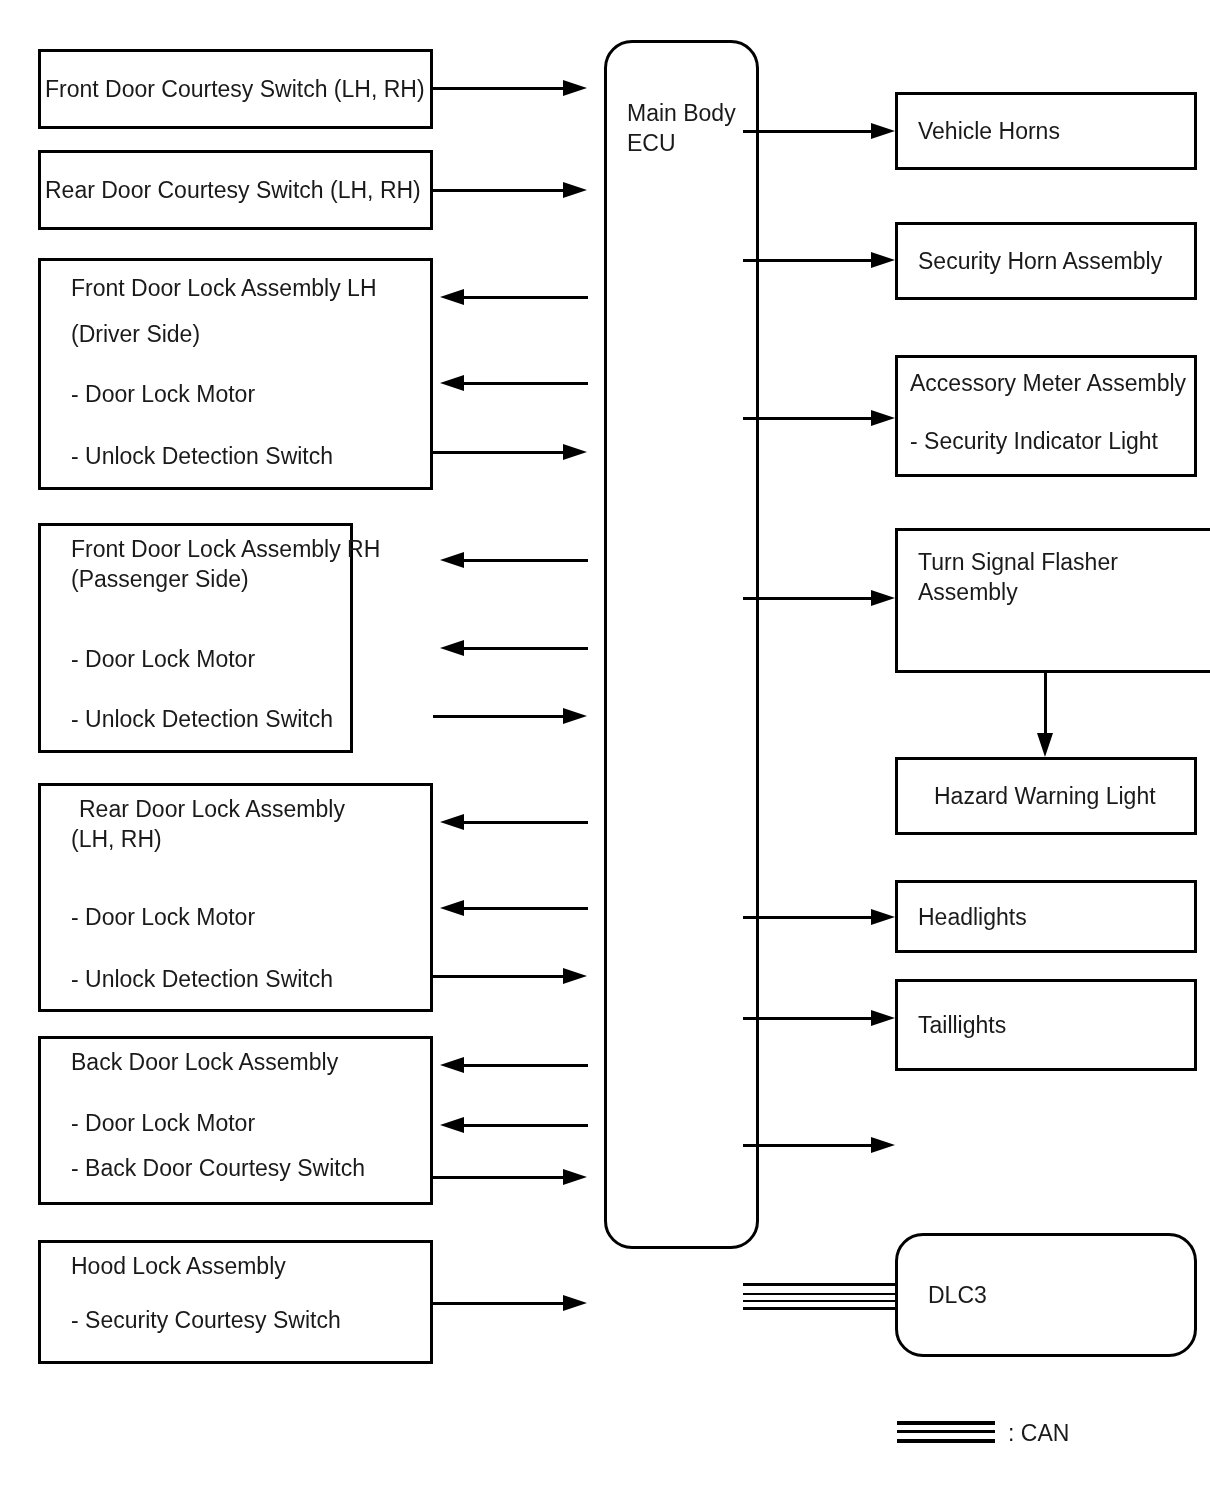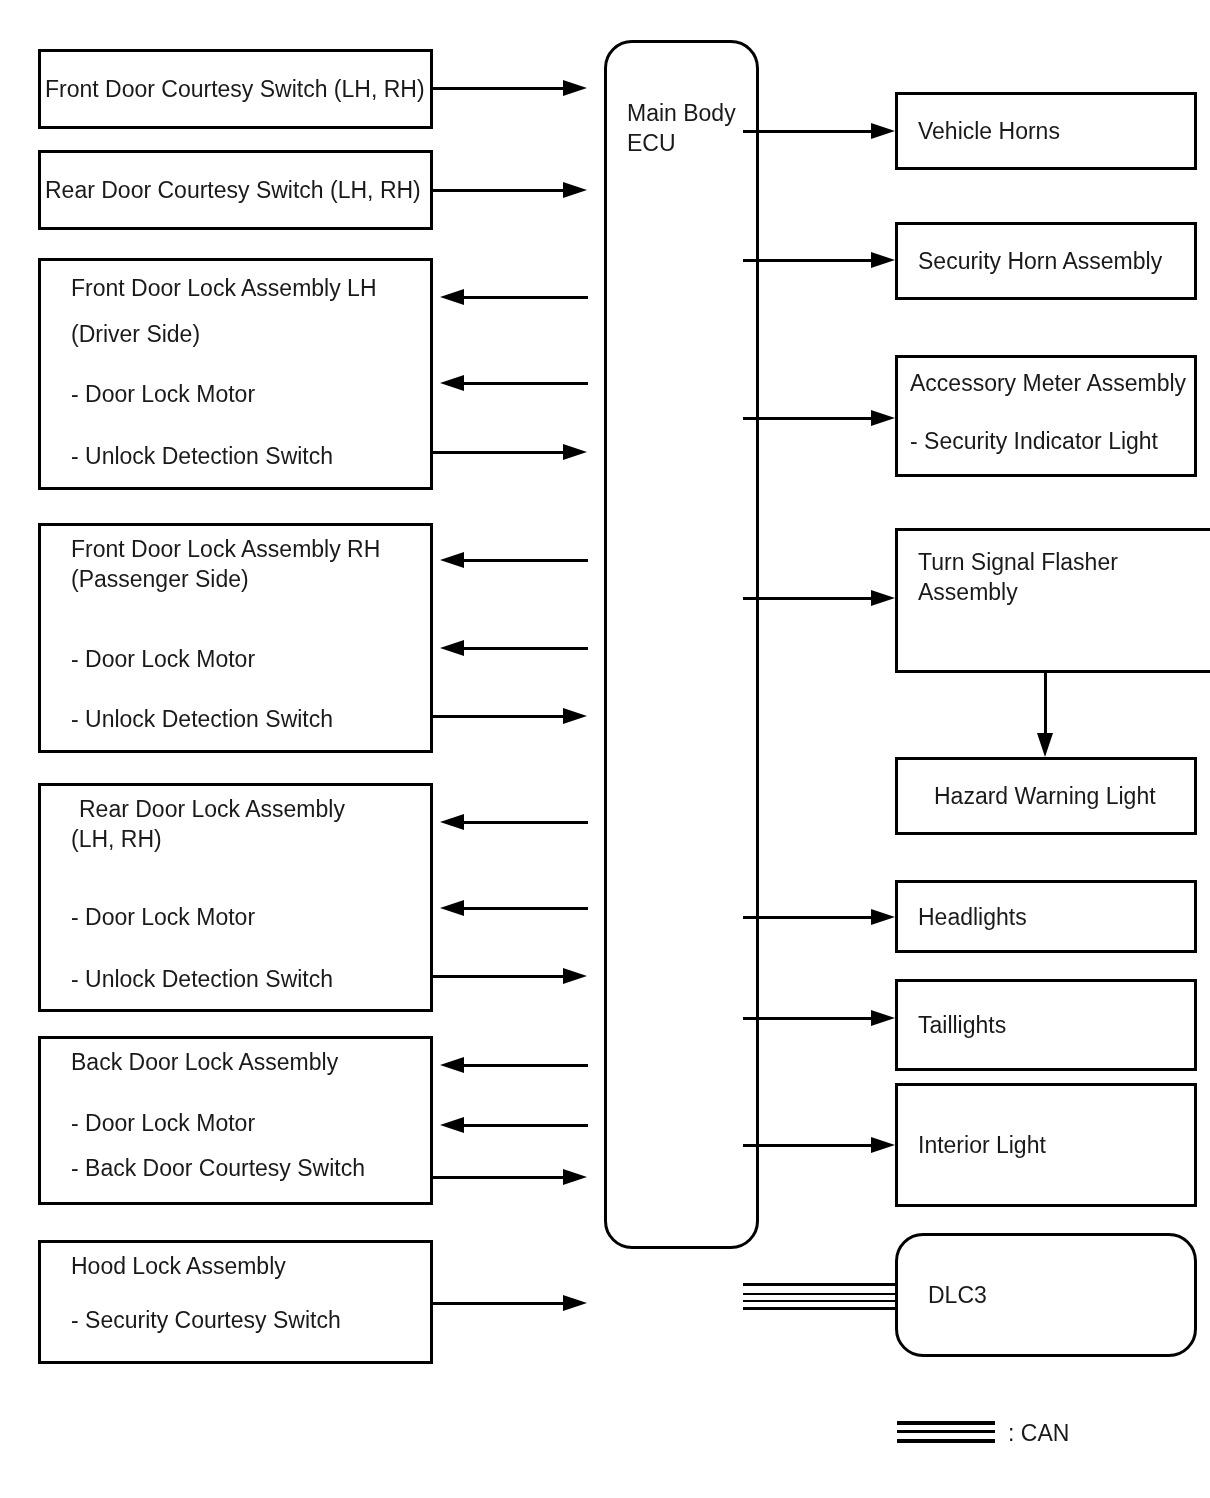--- a/index.html
+++ b/index.html
@@ -48,21 +48,21 @@
     <span class="nowrap">Rear Door Courtesy Switch (LH, RH)</span>
   </div>
 
   <div class="box" style="left:38px;top:258px;width:395px;height:232px;">
     <span class="abs" style="left:30px;top:12px;">Front Door Lock Assembly LH</span>
     <span class="abs" style="left:30px;top:26px;margin-top:32px;">(Driver Side)</span>
     <span class="abs" style="left:30px;top:118px;">- Door Lock Motor</span>
     <span class="abs" style="left:30px;top:180px;">- Unlock Detection Switch</span>
   </div>
 
-  <div class="box" style="left:38px;top:523px;width:395px;height:230px;">
+  <div class="box" style="left:38px;top:523px;width:315px;height:230px;">
     <span class="abs" style="left:30px;top:8px;">Front Door Lock Assembly RH</span>
     <span class="abs" style="left:30px;top:38px;">(Passenger Side)</span>
     <span class="abs" style="left:30px;top:118px;">- Door Lock Motor</span>
     <span class="abs" style="left:30px;top:178px;">- Unlock Detection Switch</span>
   </div>
 
   <div class="box" style="left:38px;top:783px;width:395px;height:229px;">
     <span class="abs" style="left:38px;top:8px;">Rear Door Lock Assembly</span>
     <span class="abs" style="left:30px;top:38px;">(LH, RH)</span>
     <span class="abs" style="left:30px;top:116px;">- Door Lock Motor</span>
@@ -110,23 +110,20 @@
   </div>
 
   <div class="box vcenter" style="left:895px;top:880px;width:302px;height:73px;padding-left:20px;">
     <span class="nowrap">Headlights</span>
   </div>
 
   <div class="box vcenter" style="left:895px;top:979px;width:302px;height:92px;padding-left:20px;">
     <span class="nowrap">Taillights</span>
   </div>
 
-  <div class="box vcenter" style="left:895px;top:1083px;width:302px;height:124px;padding-left:20px;">
-    <span class="nowrap">Interior Light</span>
-  </div>
 
   <div class="box rounded vcenter" style="left:895px;top:1233px;width:302px;height:124px;padding-left:30px;">
     <span class="nowrap">DLC3</span>
   </div>
 
   <div class="hline" style="left:433px;top:87px;width:132px;"></div>
   <div class="arr-r" style="left:563px;top:80px;"></div>
 
   <div class="hline" style="left:433px;top:189px;width:132px;"></div>
   <div class="arr-r" style="left:563px;top:182px;"></div>

